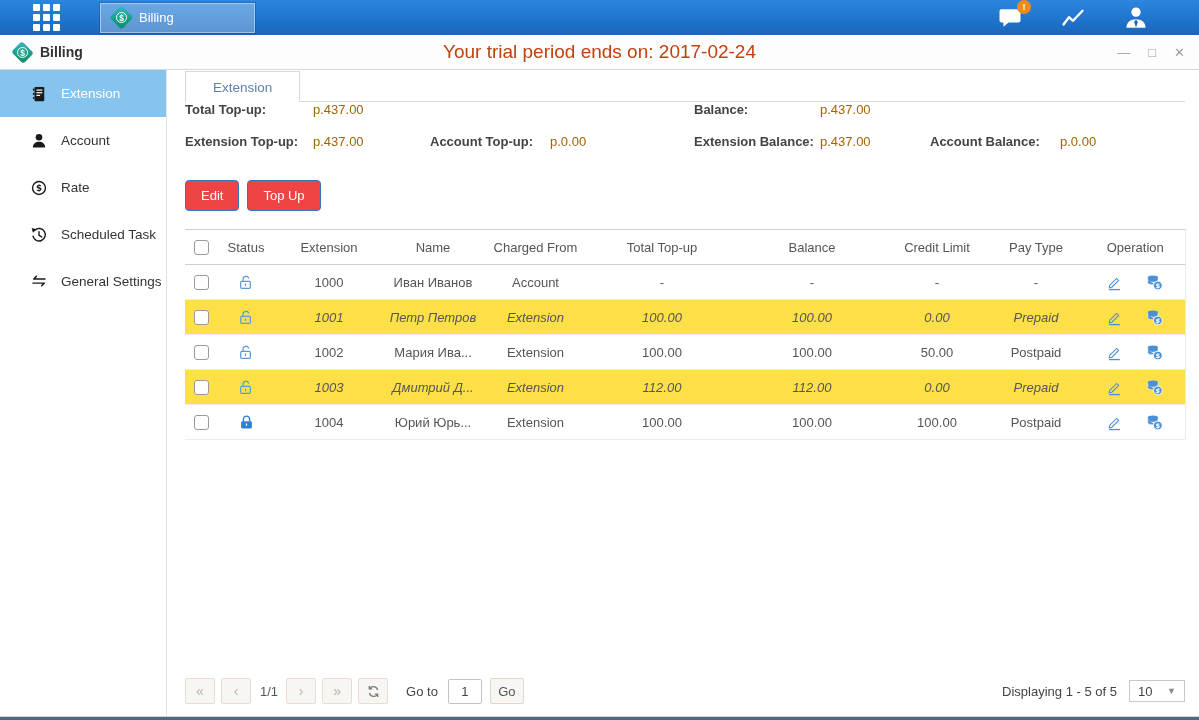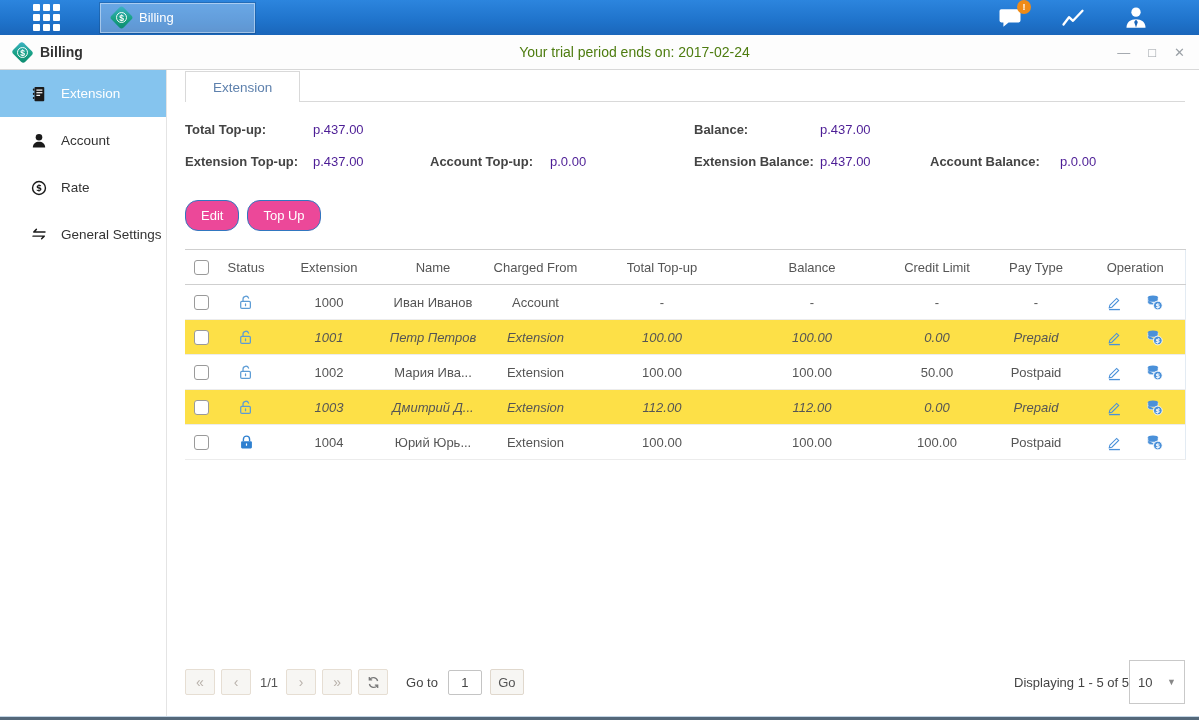--- a/index.html
+++ b/index.html
@@ -15,67 +15,67 @@
   .diamond { width:17px; height:17px; flex:0 0 17px; background:linear-gradient(135deg,#3fb3c9 0%,#18a184 55%,#0d8a6f 100%); transform:rotate(45deg); border-radius:3px; display:flex; align-items:center; justify-content:center; }
   .diamond i { transform:rotate(-45deg); font-style:normal; color:#fff; font-weight:bold; font-size:8.5px; width:11px; height:11px; border:1px solid rgba(255,255,255,.95); border-radius:50%; display:flex; align-items:center; justify-content:center; }
   .top-right { margin-left:auto; margin-right:50px; display:flex; align-items:center; gap:36px; }
   .top-icon { position:relative; cursor:pointer; display:flex; }
   .badge { position:absolute; top:-6px; right:-8px; width:14px; height:14px; border-radius:50%; background:#ef8b17; color:#fff; font-size:9px; font-weight:bold; display:flex; align-items:center; justify-content:center; }
 
   
   .titlebar { height:35px; flex:0 0 35px; background:#fdfdfd; border-bottom:1px solid #d8d8d8; display:flex; align-items:center; position:relative; padding:0 14px; }
   .titlebar .app-title { font-size:14px; font-weight:bold; color:#333; margin-left:9px; }
   .titlebar .diamond { width:15px; height:15px; }
-  .trial { position:absolute; left:50%; transform:translateX(-50%); color:#4d7c0f; font-size:14px;margin-left:35px; }
+  .trial { position:absolute; left:50%; transform:translateX(-50%); color:#c2410c; font-size:19px; }
   .win-controls { margin-left:auto; display:flex; align-items:center; gap:18px; }
   .win-controls span { color:#9aa0a6; font-size:13px; cursor:pointer; line-height:1; }
 
   
   .body-row { flex:1 1 auto; display:flex; min-height:0; }
   .sidebar { width:167px; flex:0 0 167px; border-right:1px solid #e4e4e4; background:#fff; }
   .side-item { height:47px; display:flex; align-items:center; padding-left:30px; gap:13px; font-size:13.5px; color:#333; cursor:pointer; }
   .side-item.active { background:#85c4ee; color:#fff; }
   .side-item svg { flex:0 0 18px; }
 
   .content { flex:1 1 auto; display:flex; flex-direction:column; padding:0 14px 0 18px; min-width:0; }
 
   
   .tabstrip { height:32px; flex:0 0 32px; position:relative; }
   .tabstrip::after { content:''; position:absolute; left:0; right:0; bottom:0; height:1px; background:#d9d9d9; }
   .tab { position:absolute; left:0; top:1px; bottom:0; z-index:2; background:#fff; border:1px solid #d9d9d9; border-bottom:none; display:flex; align-items:center; padding:0 27px; font-size:13.5px; color:#5e81ad; cursor:pointer; }
 
   
-  .summary { margin-top:20px; }
+  .summary { }
   .summary-row { display:grid; grid-template-columns:128px 117px 120px 144px 126px 110px 130px 1fr; margin-bottom:17px; font-size:13px; align-items:center; }
   .s-label { font-weight:bold; color:#444; }
-  .s-value { color:#4c1d95; }
+  .s-value { color:#a16207; }
   .gc1{grid-column:1}.gc2{grid-column:2}.gc3{grid-column:3}.gc4{grid-column:4}.gc5{grid-column:5}.gc6{grid-column:6}.gc7{grid-column:7}.gc8{grid-column:8}
 
   
   .actions { margin-top:14px; display:flex; gap:8px; }
-  .btn-primary { background:#ec4899; color:#fff; border:1px solid #3277c0; border-radius:13px; font-size:13px; padding:7px 15px; cursor:pointer; font-family:inherit; }
+  .btn-primary { background:#ef4444; color:#fff; border:1px solid #3277c0; border-radius:4px; font-size:13px; padding:7px 15px; cursor:pointer; font-family:inherit; }
 
   
   table { margin-top:18px; width:100%; border-collapse:collapse; table-layout:fixed; border-right:1px solid #e3ebf3; }
   thead th { height:35px; font-size:13px; font-weight:normal; color:#555; border-top:1px solid #cfcfcf; border-bottom:1px solid #cfcfcf; text-align:center; }
   tbody td { height:35px; font-size:13px; color:#555; text-align:center; border-bottom:1px solid #ececec; }
   tbody tr.alt { background:#fde047;font-style:italic; }
   .checkbox { display:inline-block; width:15px; height:15px; border:1px solid #9a9a9a; border-radius:3px; background:#fff; vertical-align:middle; cursor:pointer; }
   .status-icon, .op-icon { display:inline-flex; vertical-align:middle; cursor:pointer; }
   .op-icon { margin:0 9px; }
 
   
   .pager-row { margin-top:auto; display:flex; align-items:center; padding-bottom:12px; font-size:13px; color:#444; }
   .pg-btn { width:30px; height:26px; border:1px solid #e6ded3; background:#f7f6f3; border-radius:2px; display:inline-flex; align-items:center; justify-content:center; color:#b9b2ab; font-size:14px; cursor:pointer; margin-right:6px; }
   .pg-indicator { margin:0 8px 0 3px; color:#555; }
   .goto-label { margin:0 10px 0 12px; }
   .goto-input { width:34px; height:25px; border:1px solid #c4c4c4; border-radius:2px; text-align:center; font-size:13px; color:#444; font-family:inherit; }
   .go-btn { margin-left:8px; width:34px; height:26px; border:1px solid #e0d8cd; background:#f7f6f3; border-radius:2px; color:#555; font-size:13px; cursor:pointer; font-family:inherit; }
-  .pager-right { margin-left:auto; display:flex; align-items:center; gap:0; }
-  .pagesize { width:56px; height:44px; border:1px solid #c9c9c9; background:#fff; display:flex; align-items:center; padding:0 8px; justify-content:space-between; cursor:pointer; color:#444; }
+  .pager-right { margin-left:auto; display:flex; align-items:center; gap:12px; }
+  .pagesize { width:56px; height:22px; border:1px solid #c9c9c9; background:#fff; display:flex; align-items:center; padding:0 8px; justify-content:space-between; cursor:pointer; color:#444; }
   .pagesize .arrow { font-size:9px; color:#888; }
 
   .bottom-edge { flex:0 0 4px; background:#54687a; border-top:1px solid #c4d6e6; }
 </style>
 </head>
 <body>
 
 <div class="app">
 
   <div class="topbar">
@@ -152,20 +152,28 @@
             <path d="M3.8,20.5 c0,-5.2 3.8,-7.6 8.2,-7.6 s8.2,2.4 8.2,7.6 z"></path>
           </svg>
         <span>Account</span>
       </div>
       <div class="side-item">
         <svg width="18" height="18" viewBox="0 0 24 24">
             <circle cx="12" cy="12" r="8.6" fill="none" stroke="#1a1a1a" stroke-width="1.9"></circle>
             <text x="12" y="16.2" font-size="11.5" font-weight="bold" text-anchor="middle" fill="#1a1a1a" font-family="DejaVu Sans, sans-serif">$</text>
           </svg>
         <span>Rate</span>
+      </div>
+      <div class="side-item">
+        <svg width="18" height="18" viewBox="0 0 24 24">
+            <path d="M6.5,5.5 a8.3,8.3 0 1 1 -2.5,8" fill="none" stroke="#1a1a1a" stroke-width="1.9" stroke-linecap="round"></path>
+            <polygon points="2.2,2.6 8.7,4.4 3.9,9.1" fill="#1a1a1a"></polygon>
+            <path d="M12,7.6 V12.4 L15.6,14.6" fill="none" stroke="#1a1a1a" stroke-width="1.9" stroke-linecap="round"></path>
+          </svg>
+        <span>Scheduled Task</span>
       </div>
       <div class="side-item">
         <svg width="18" height="18" viewBox="0 0 24 24">
             <path d="M8.5,4.5 L5,8 H20" fill="none" stroke="#1a1a1a" stroke-width="1.9" stroke-linecap="round" stroke-linejoin="round"></path>
             <path d="M15.5,17 L19,13.5 H4" fill="none" stroke="#1a1a1a" stroke-width="1.9" stroke-linecap="round" stroke-linejoin="round"></path>
           </svg>
         <span>General Settings</span>
       </div>
     </div>
 

